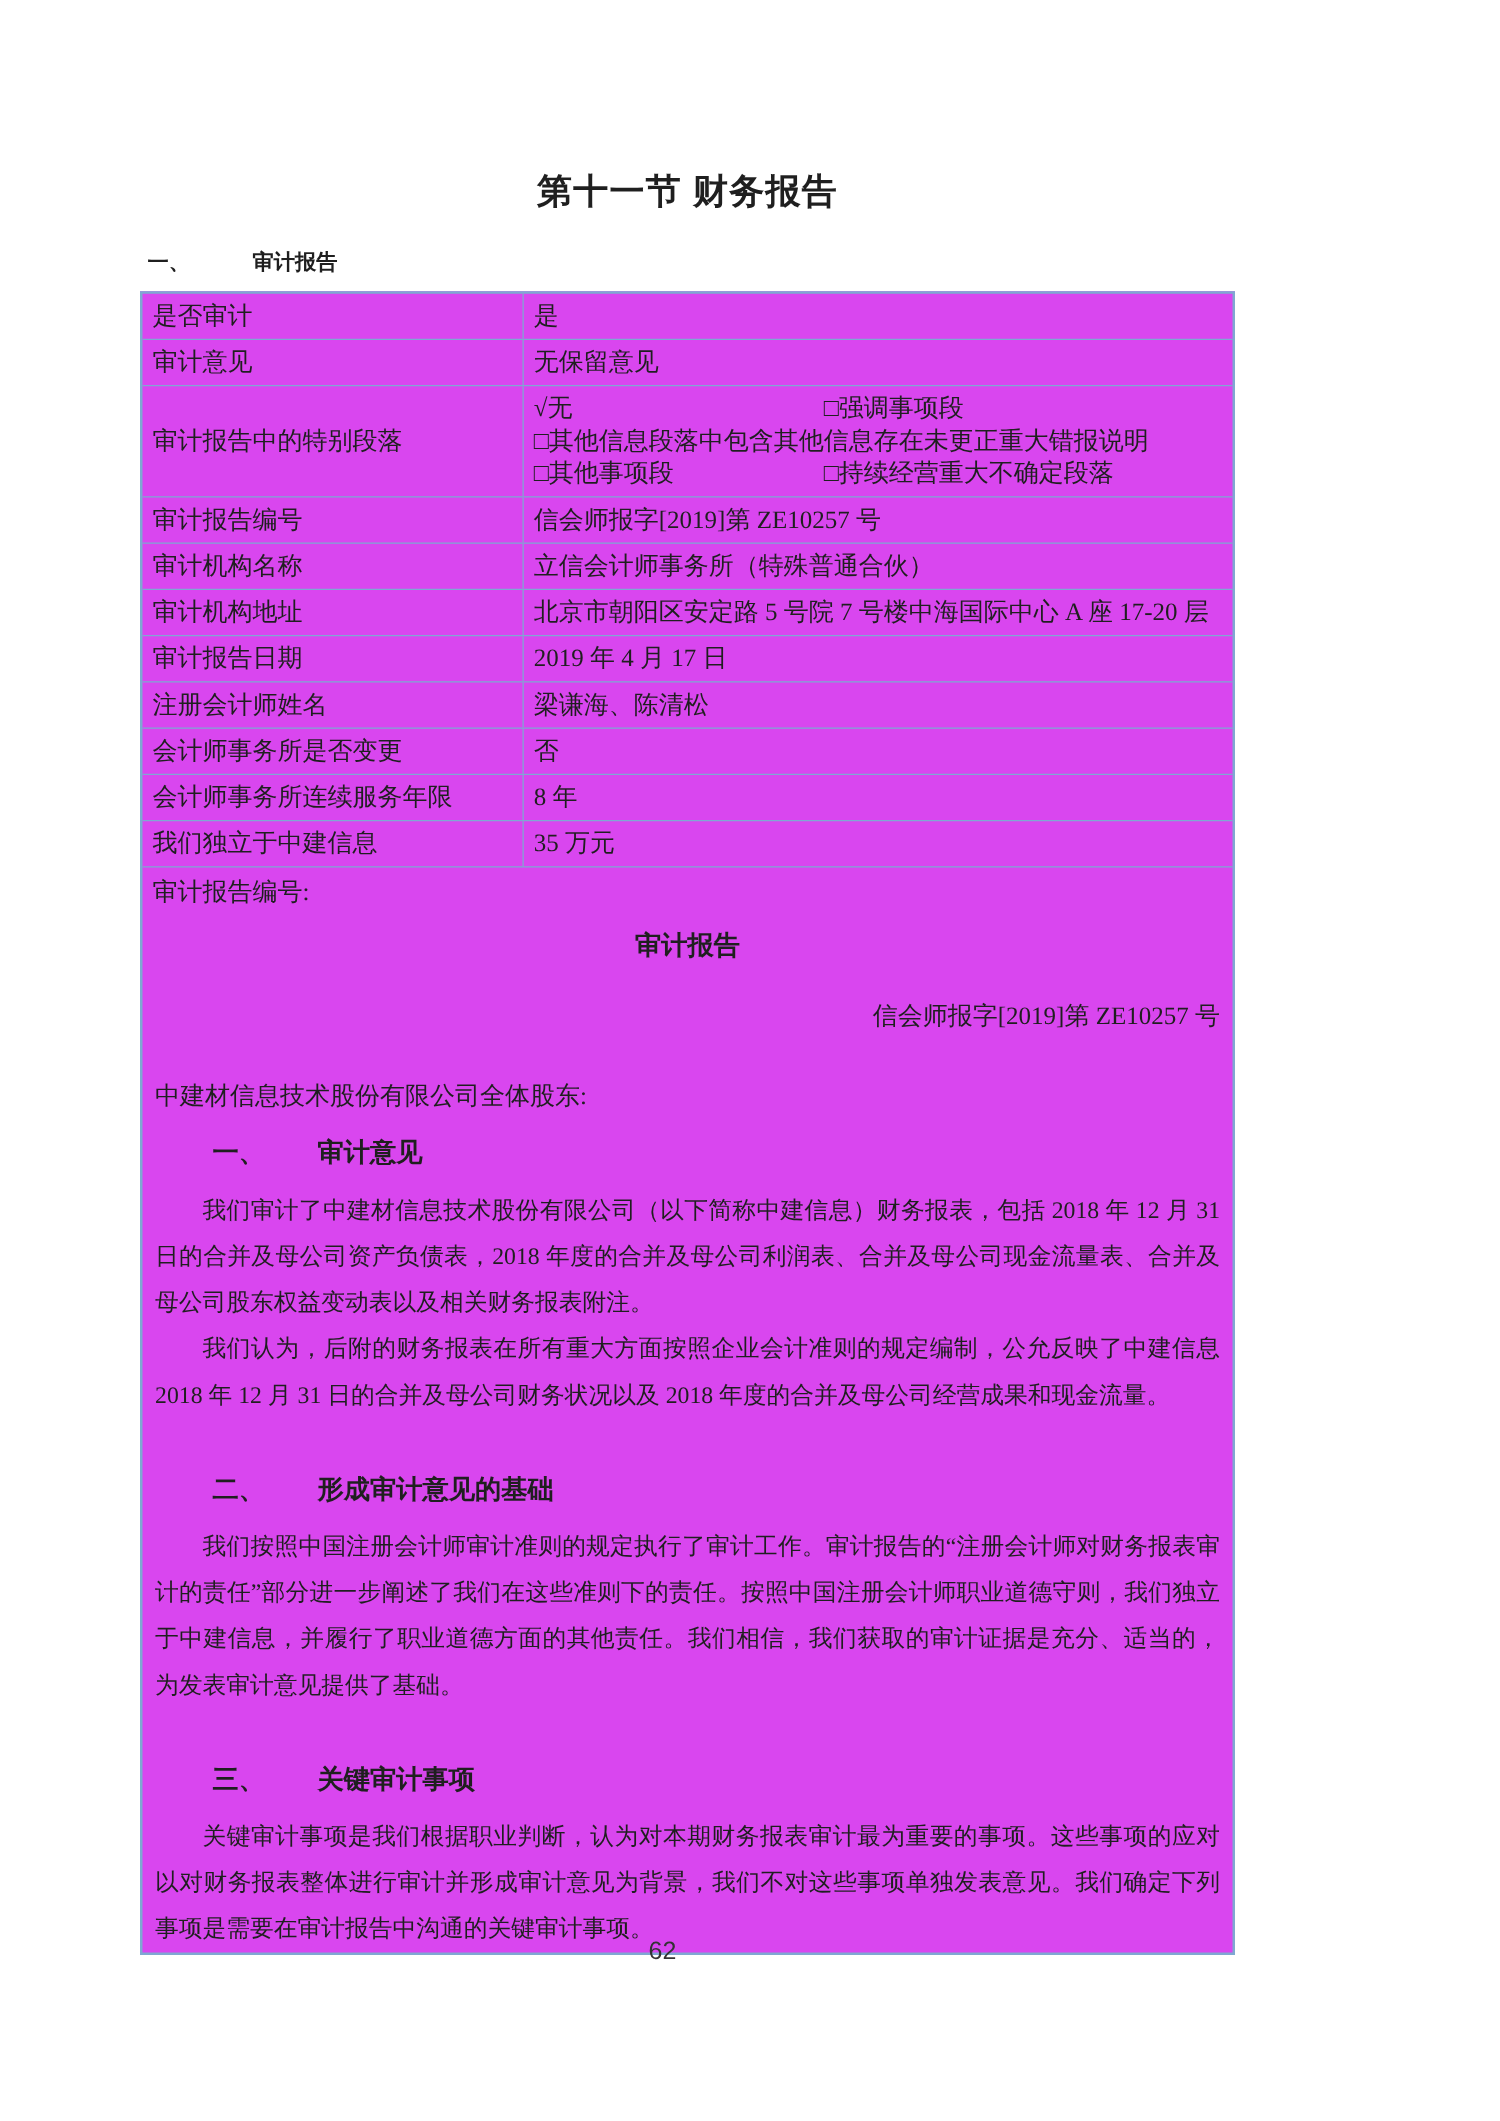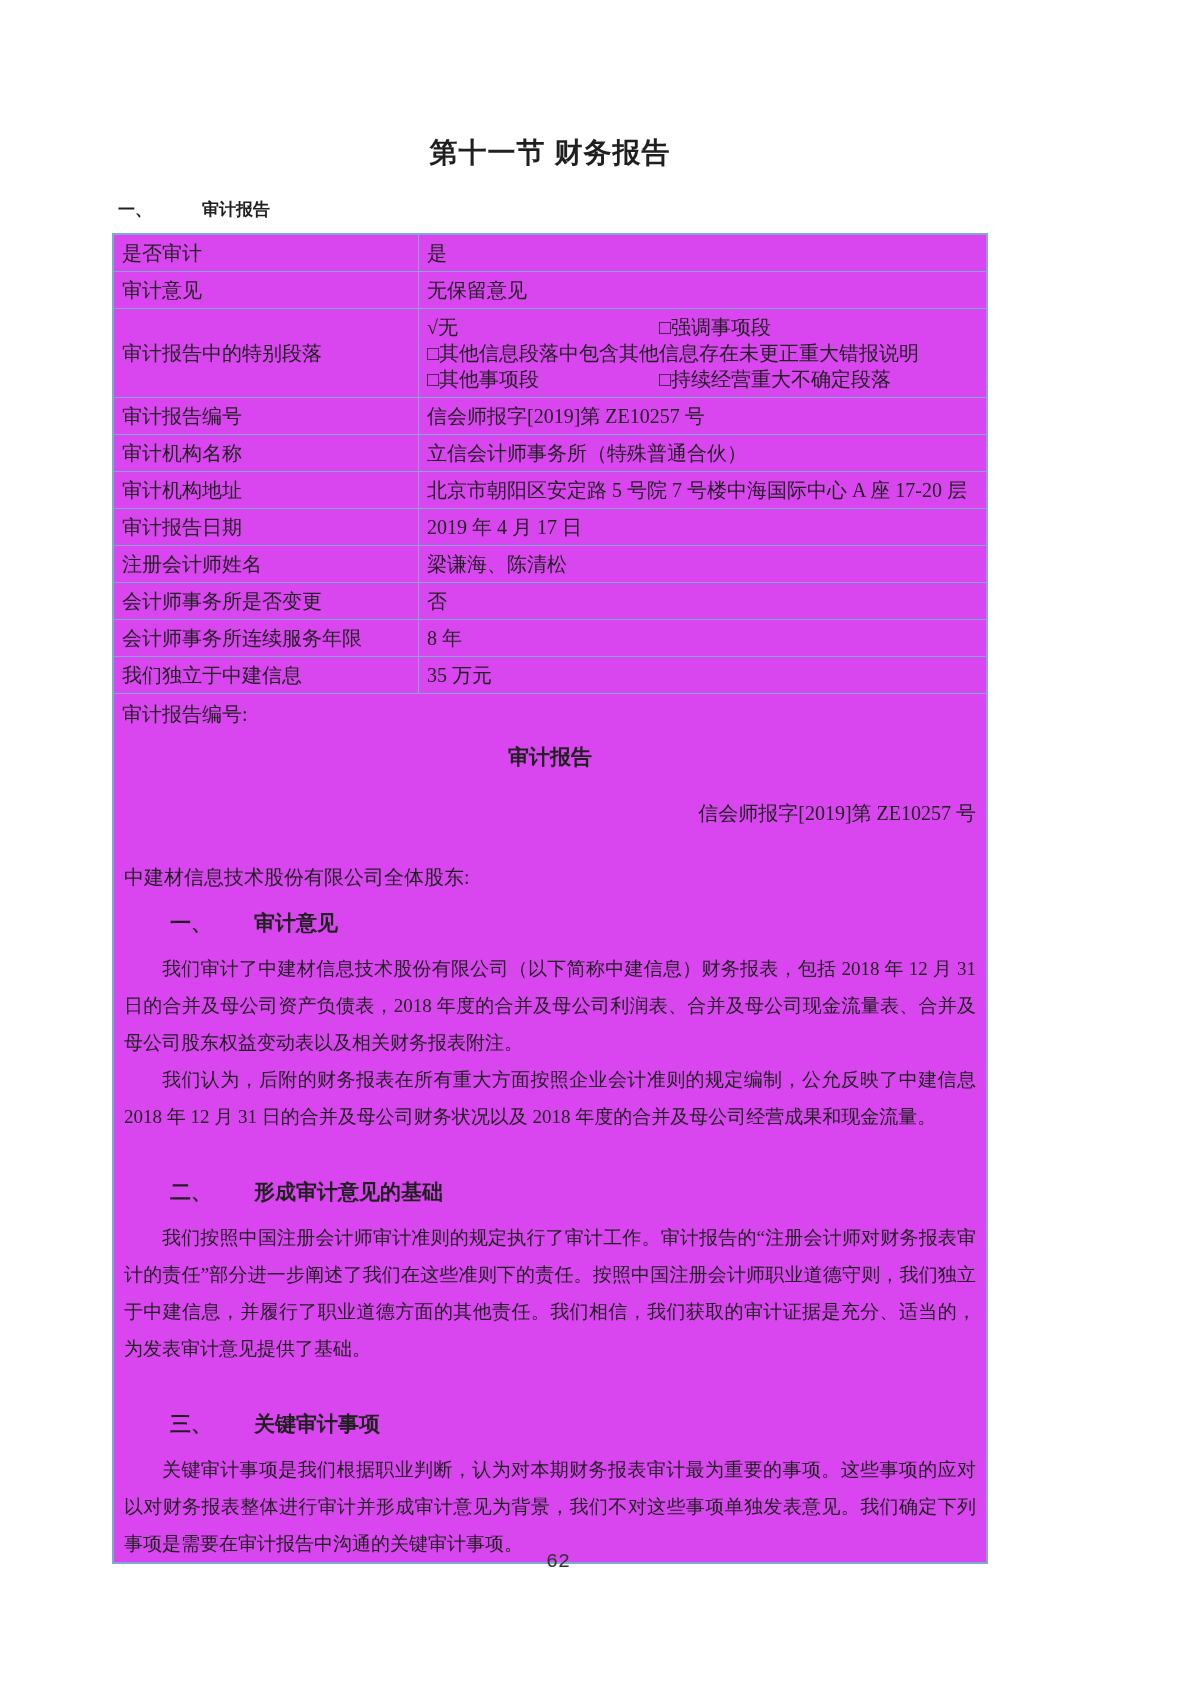--- a/index.html
+++ b/index.html
@@ -82,24 +82,23 @@
     text-align:justify;
     margin:12px 0 0 0;
   }
   .para + .para { margin-top:0; }
 
   .page-num {
     position:absolute;
     left:0; top:1550px;
     width:1060px;
     text-align:center;
-    font-family:Liberation Mono, monospace;
+    font-family:Liberation Sans, sans-serif;
     font-size:20px;
     color:#333333;
-    padding-left:28px;
   }
 </style>
 </head>
 <body>
 
 <div class="content">
 
   <h1 class="doc-title">第十一节 财务报告</h1>
 
   <div class="top-heading">

